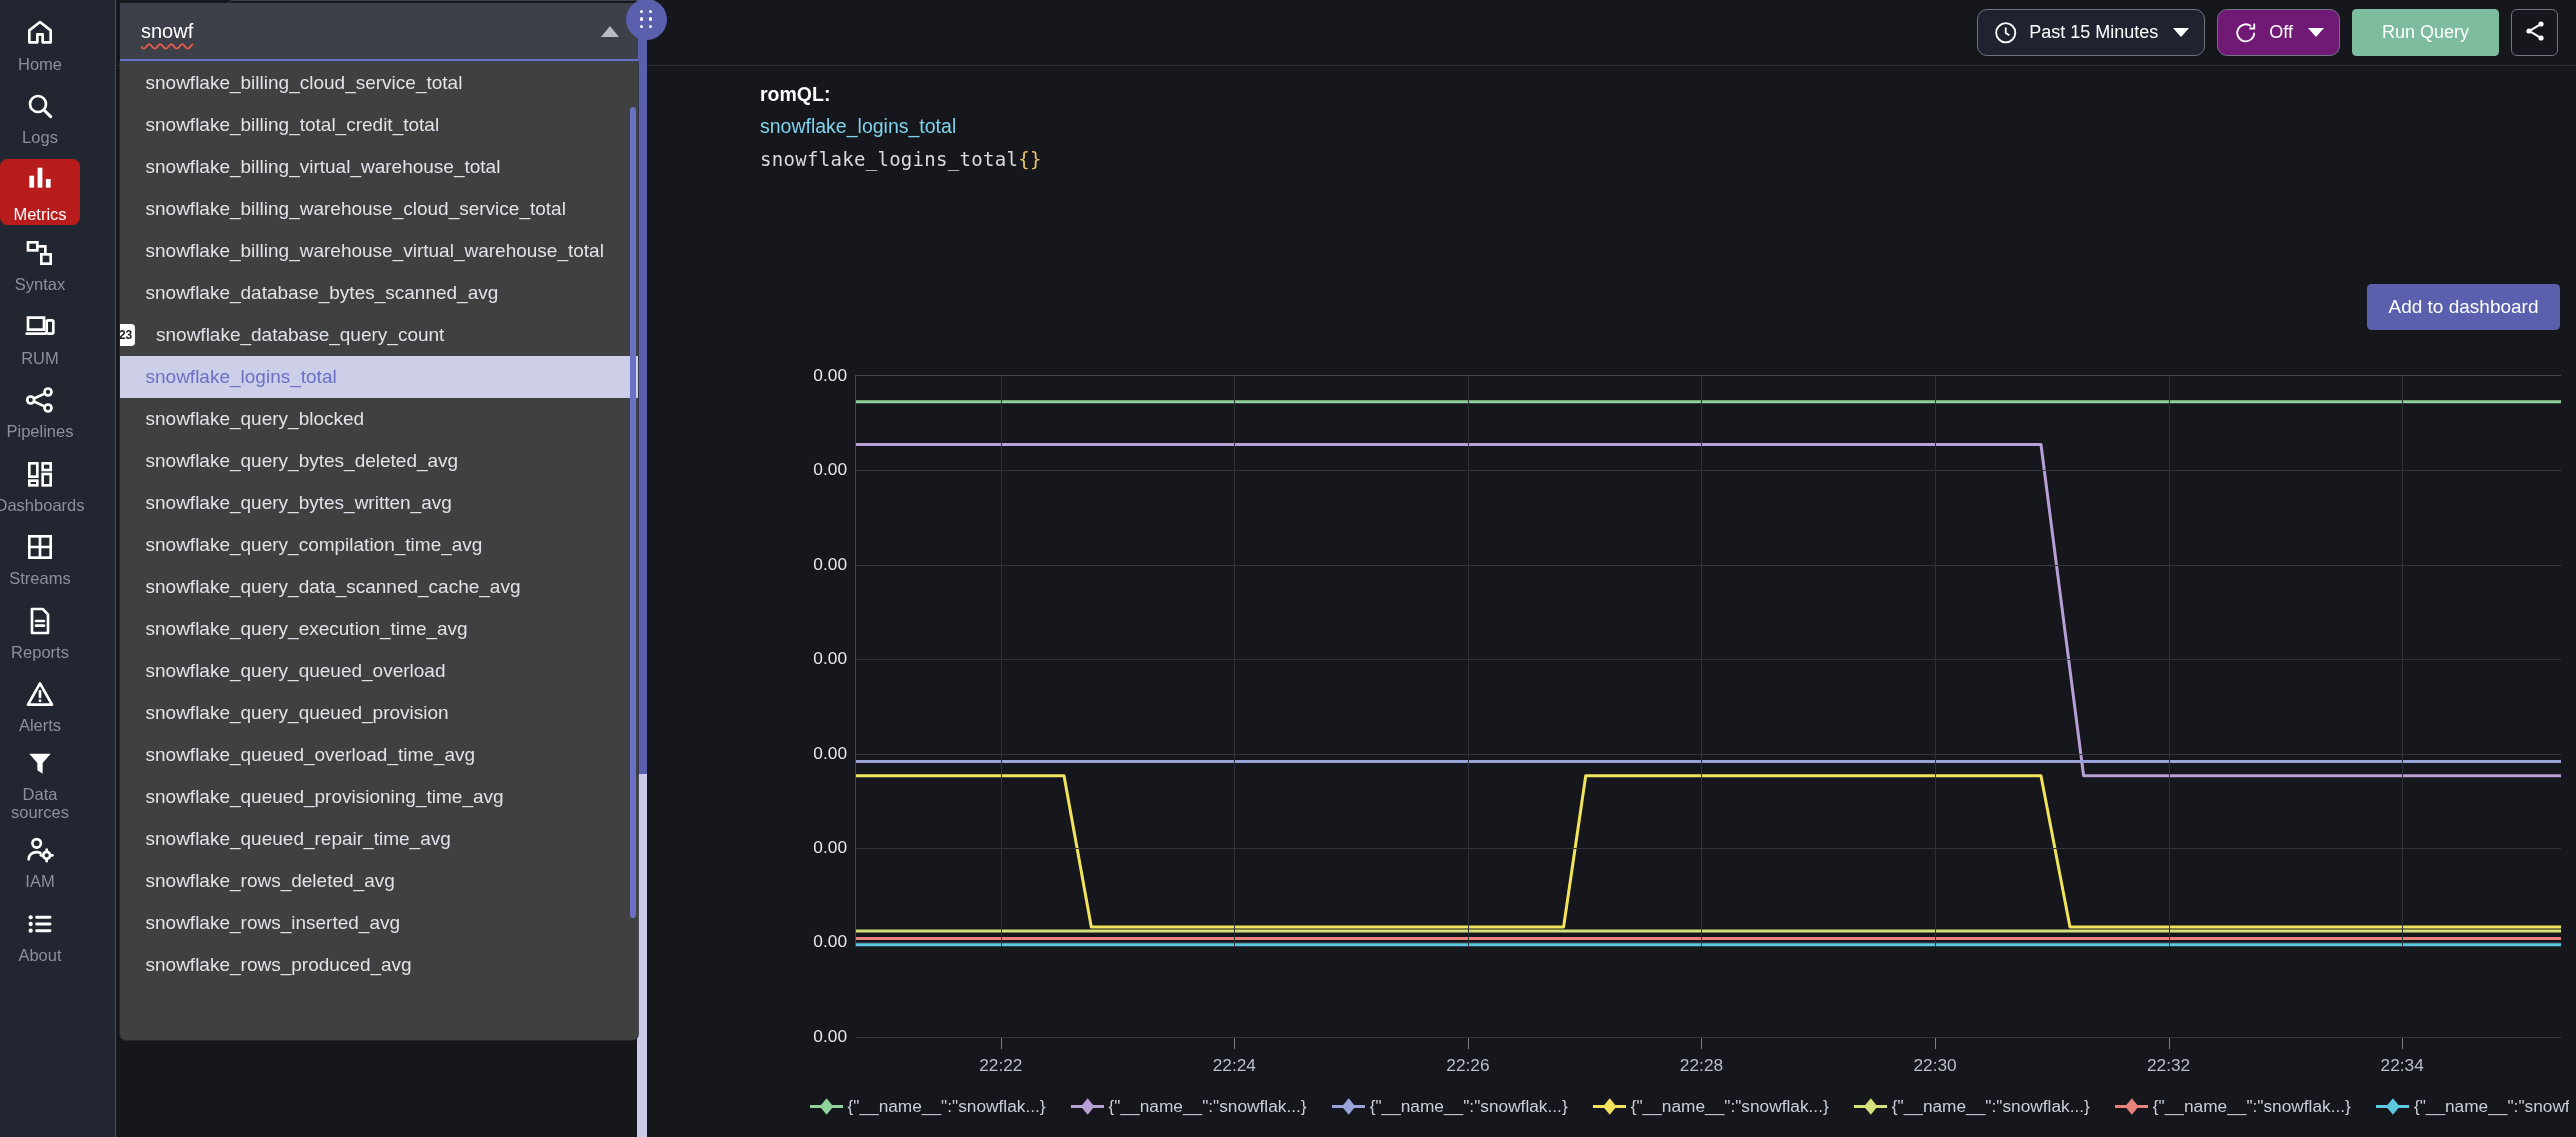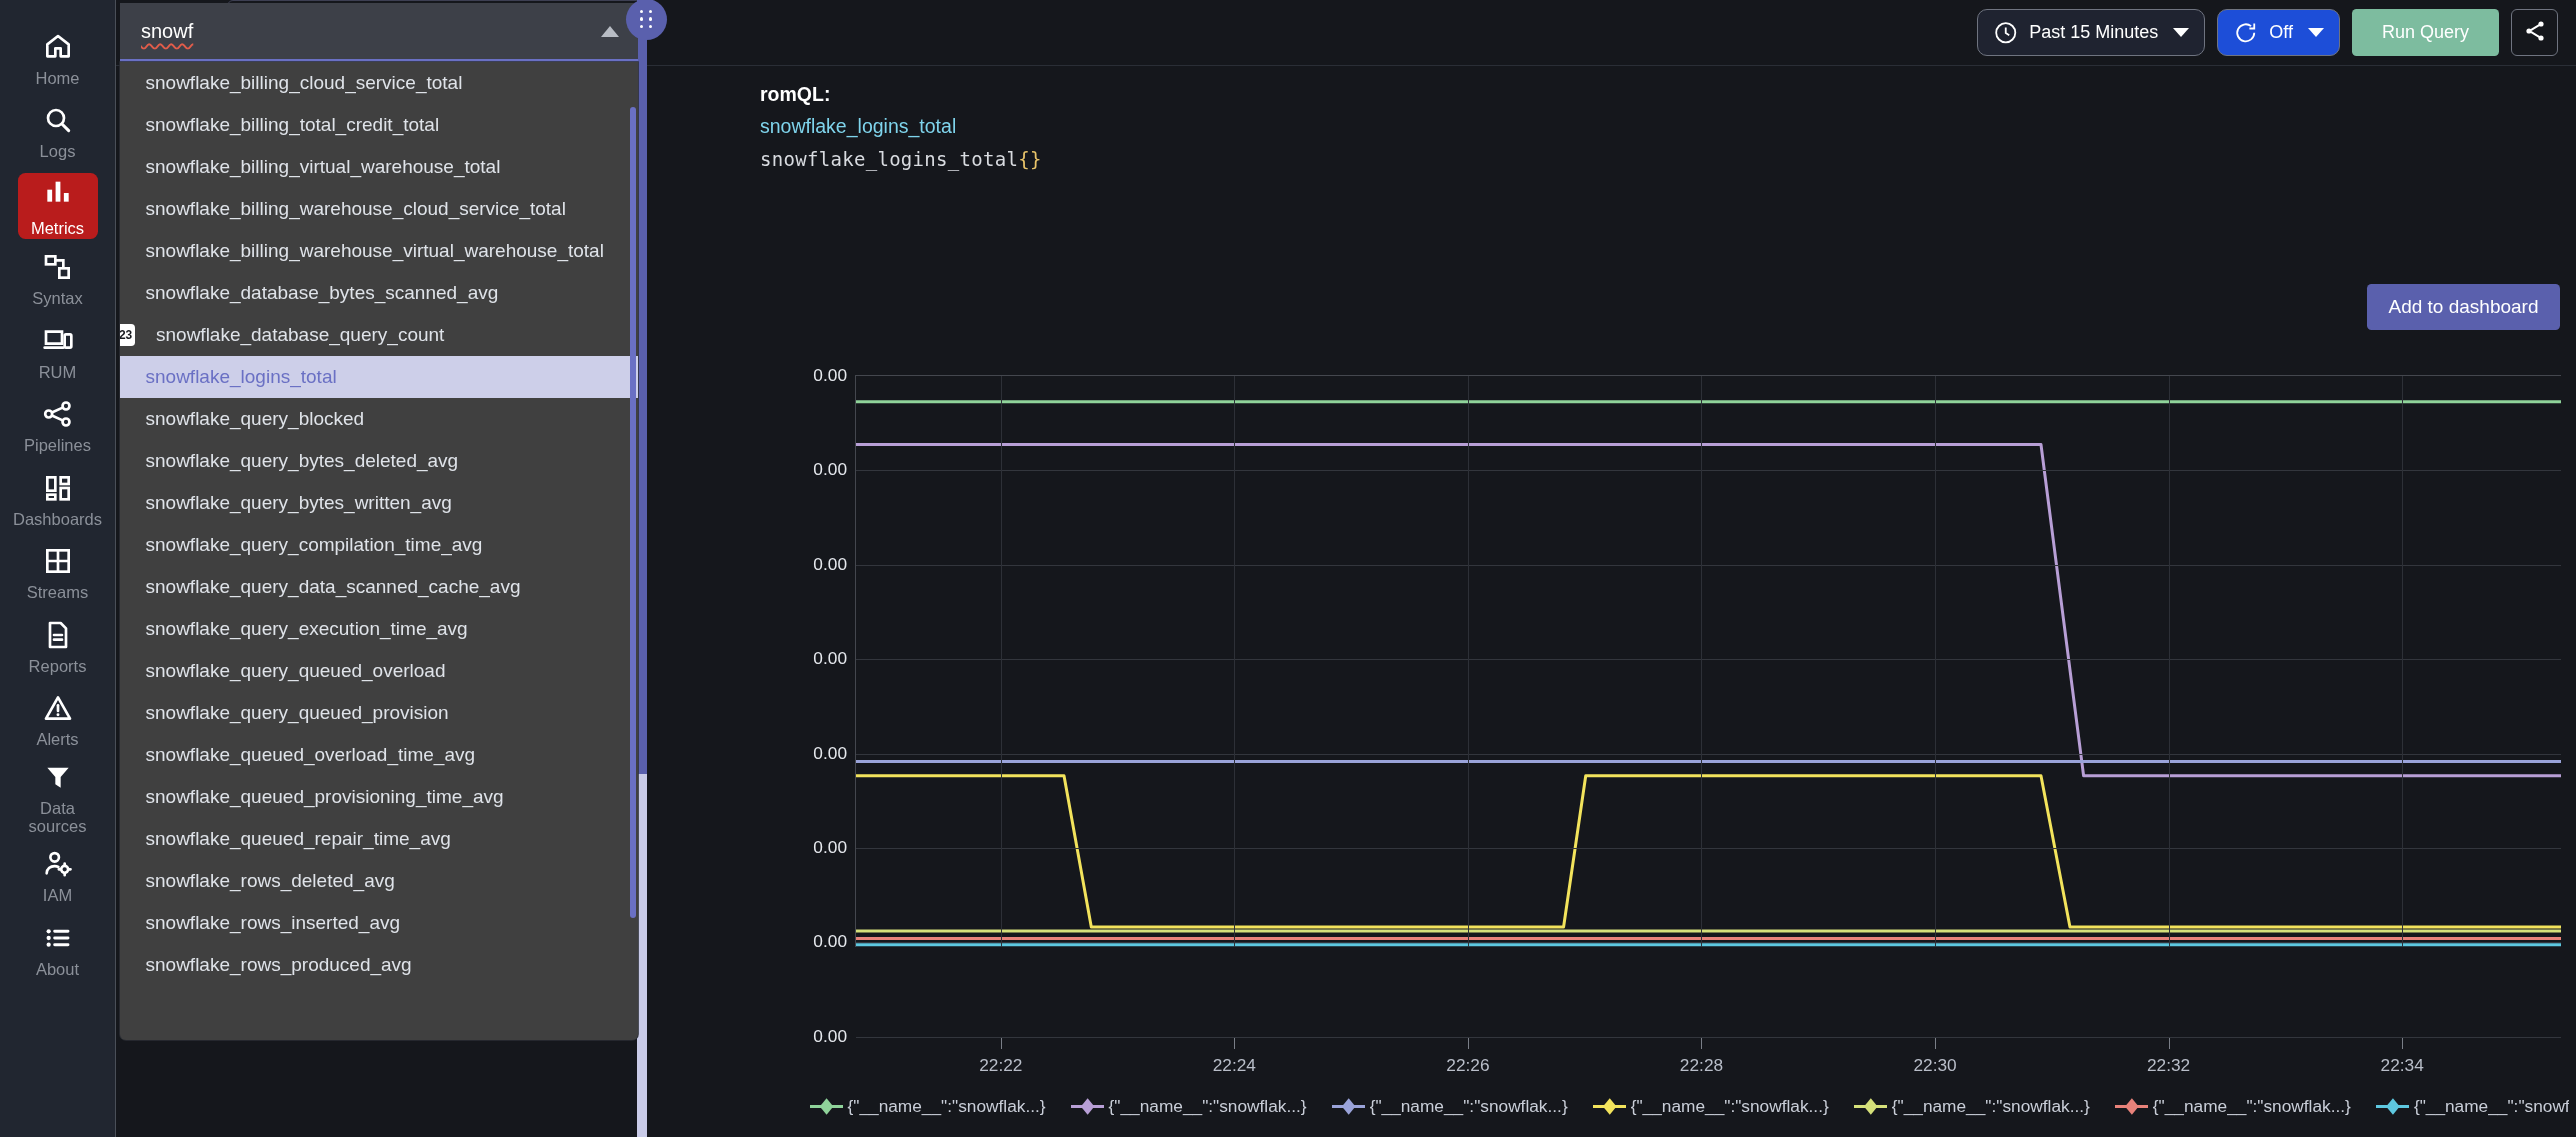--- a/index.html
+++ b/index.html
@@ -10,22 +10,21 @@
     overflow: hidden;
   }
   .app { display: flex; width: 2576px; height: 1137px; position: relative; }
 
   
   .sidebar {
     width: 116px; min-width: 116px; height: 1137px;
     background: #212630;
     border-right: 1.5px solid #4a4f58;
     display: flex; flex-direction: column;
-    align-items: center;
-    padding-top: 26px;
+    padding-top: 12px;
     position: relative; z-index: 5;
   }
   .nav-item {
     width: 80px; min-height: 66px;
     display: flex; flex-direction: column;
     align-items: center; justify-content: center;
     gap: 6px; border-radius: 7.5px;
     margin-bottom: 7.5px; cursor: pointer;
   }
   .nav-item .nav-label {
@@ -69,21 +68,21 @@
     margin-left: auto; display: flex; align-items: center;
     gap: 12px; padding-right: 18px;
   }
   .pill {
     height: 47px; display: flex; align-items: center; gap: 10.5px;
     border: 0.8px solid #6f7480; border-radius: 10px;
     padding: 0 15px; cursor: pointer;
     font-size: 18px; color: #ffffff;
   }
   .pill.range { background: #1f2330; }
-  .pill.refresh { background: #1d4ed8; }
+  .pill.refresh { background: #701a75; }
   .pill svg { width: 25.5px; height: 25.5px; display:block; }
   .caret-dn {
     width: 0; height: 0; margin-left: 4.5px;
     border-left: 8.3px solid transparent;
     border-right: 8.3px solid transparent;
     border-top: 9.8px solid #ffffff;
   }
   .run-query {
     height: 47px; padding: 0 30px;
     display:flex; align-items:center; justify-content:center;

